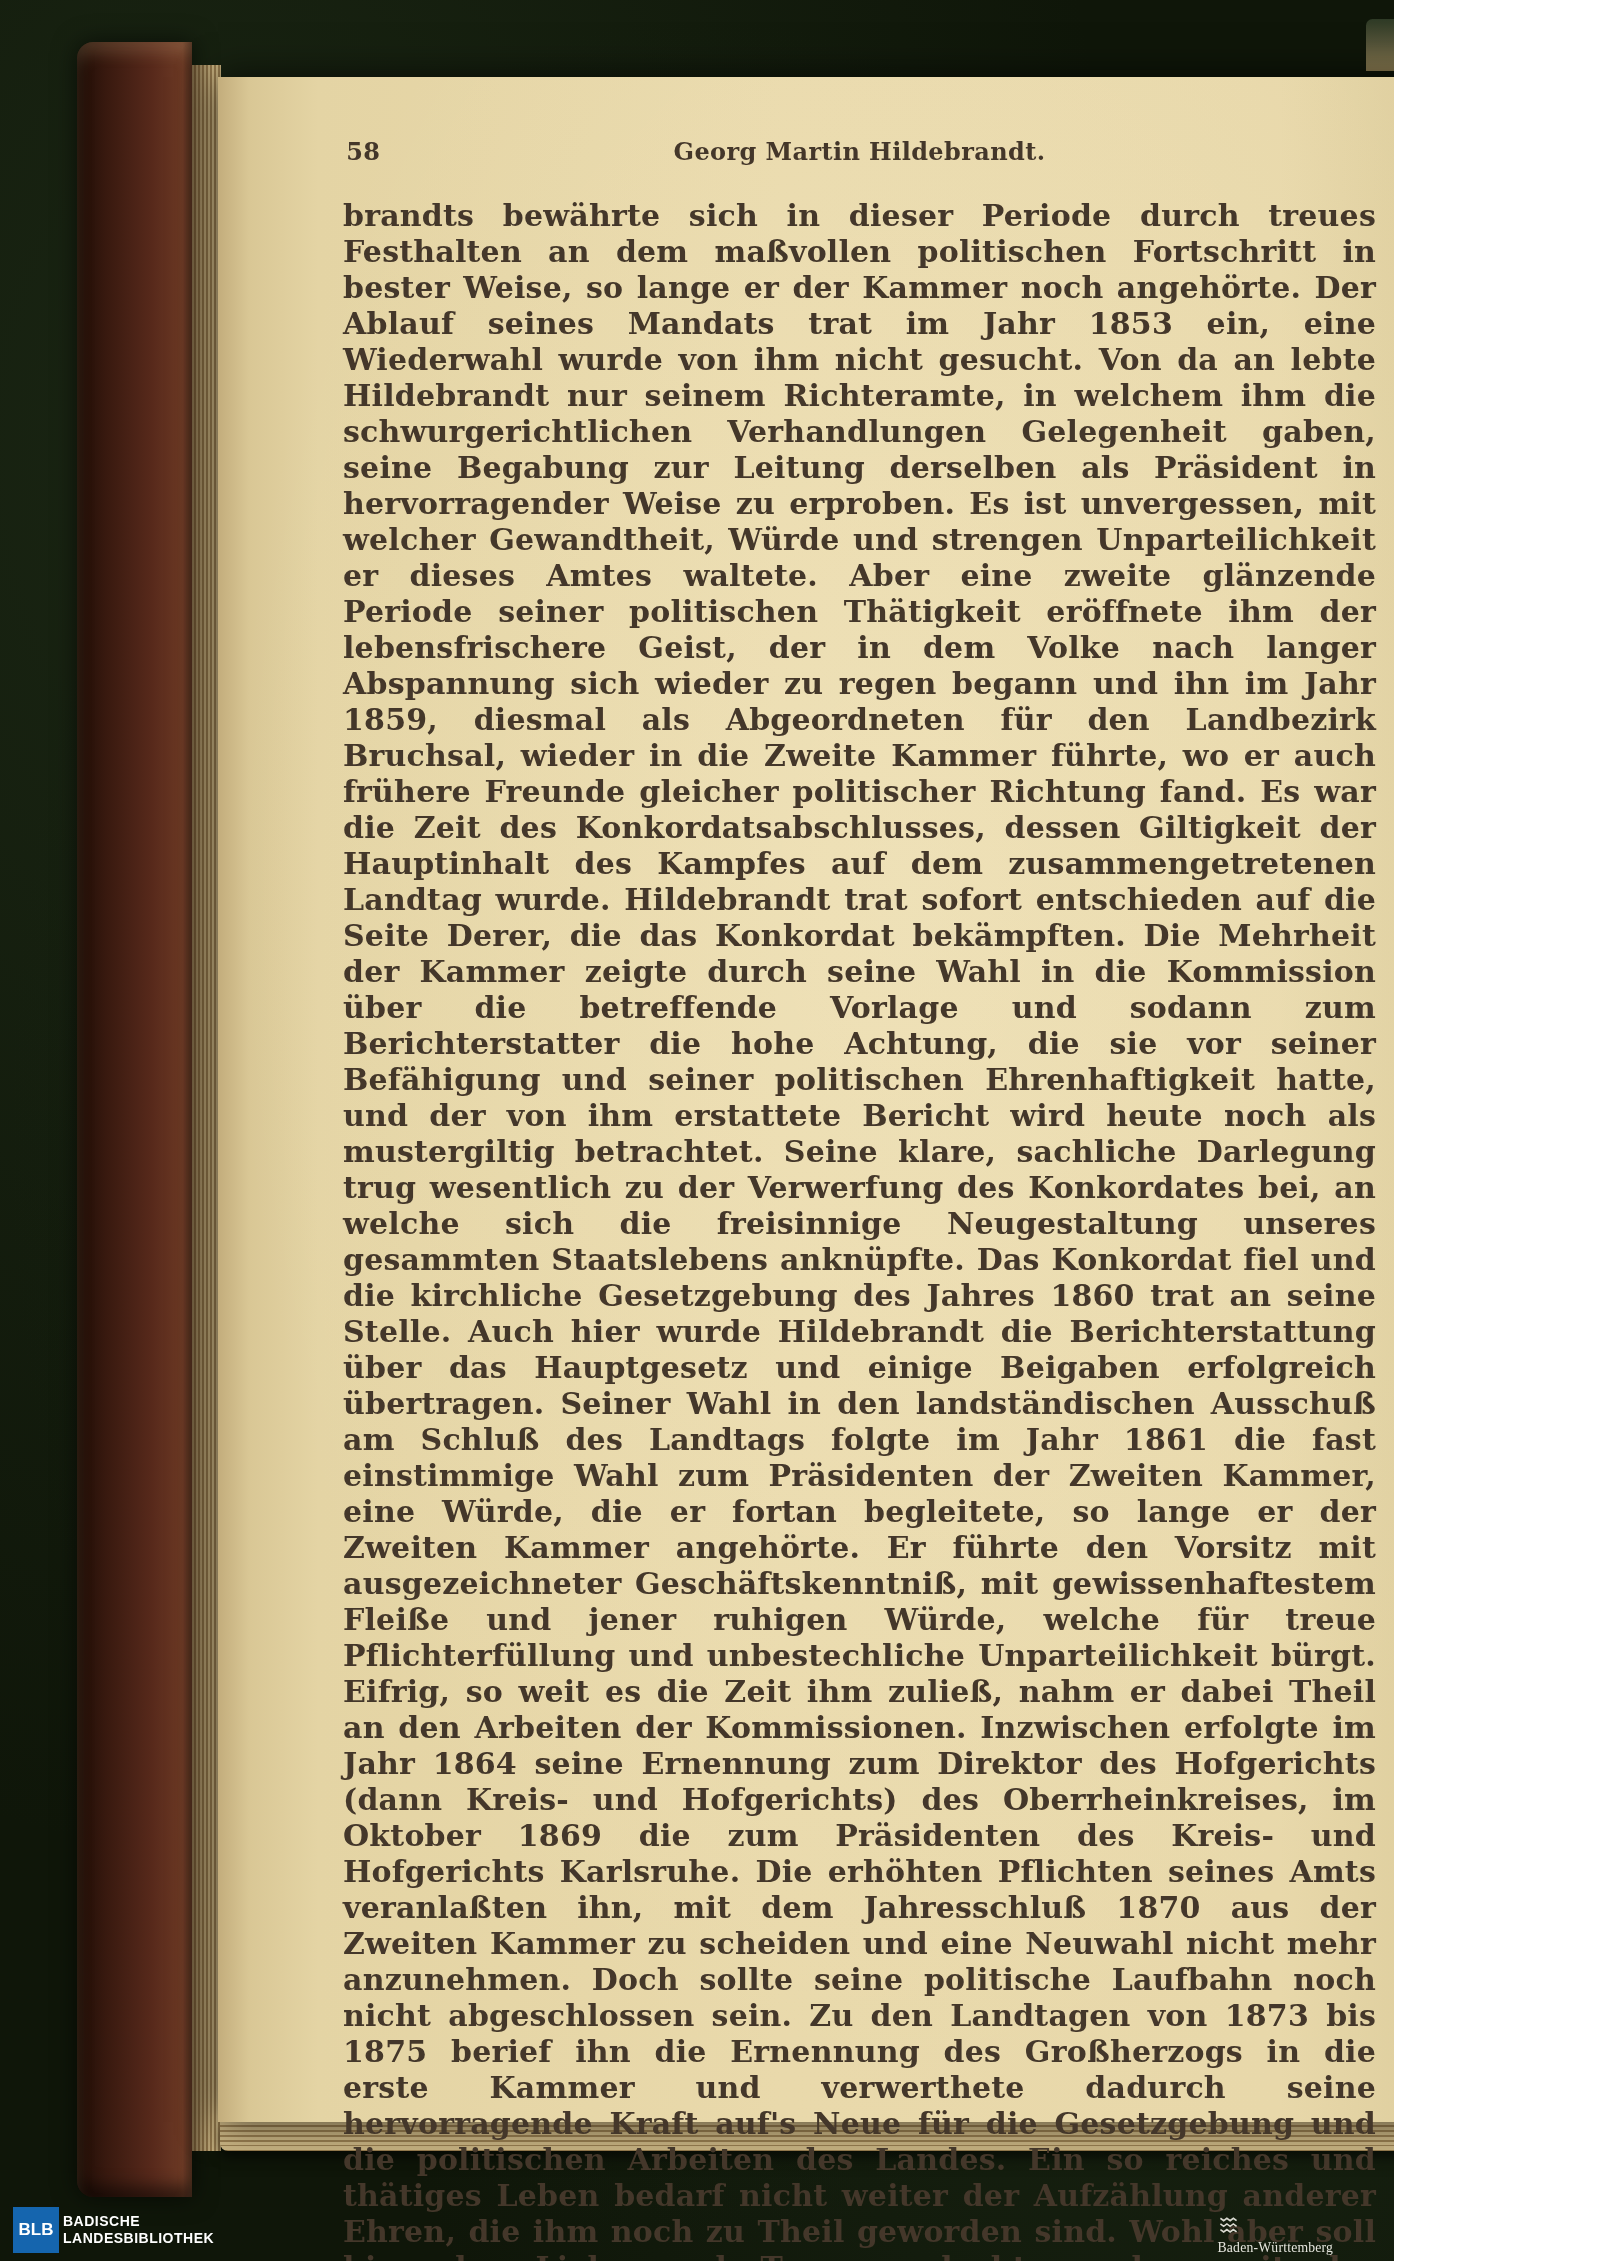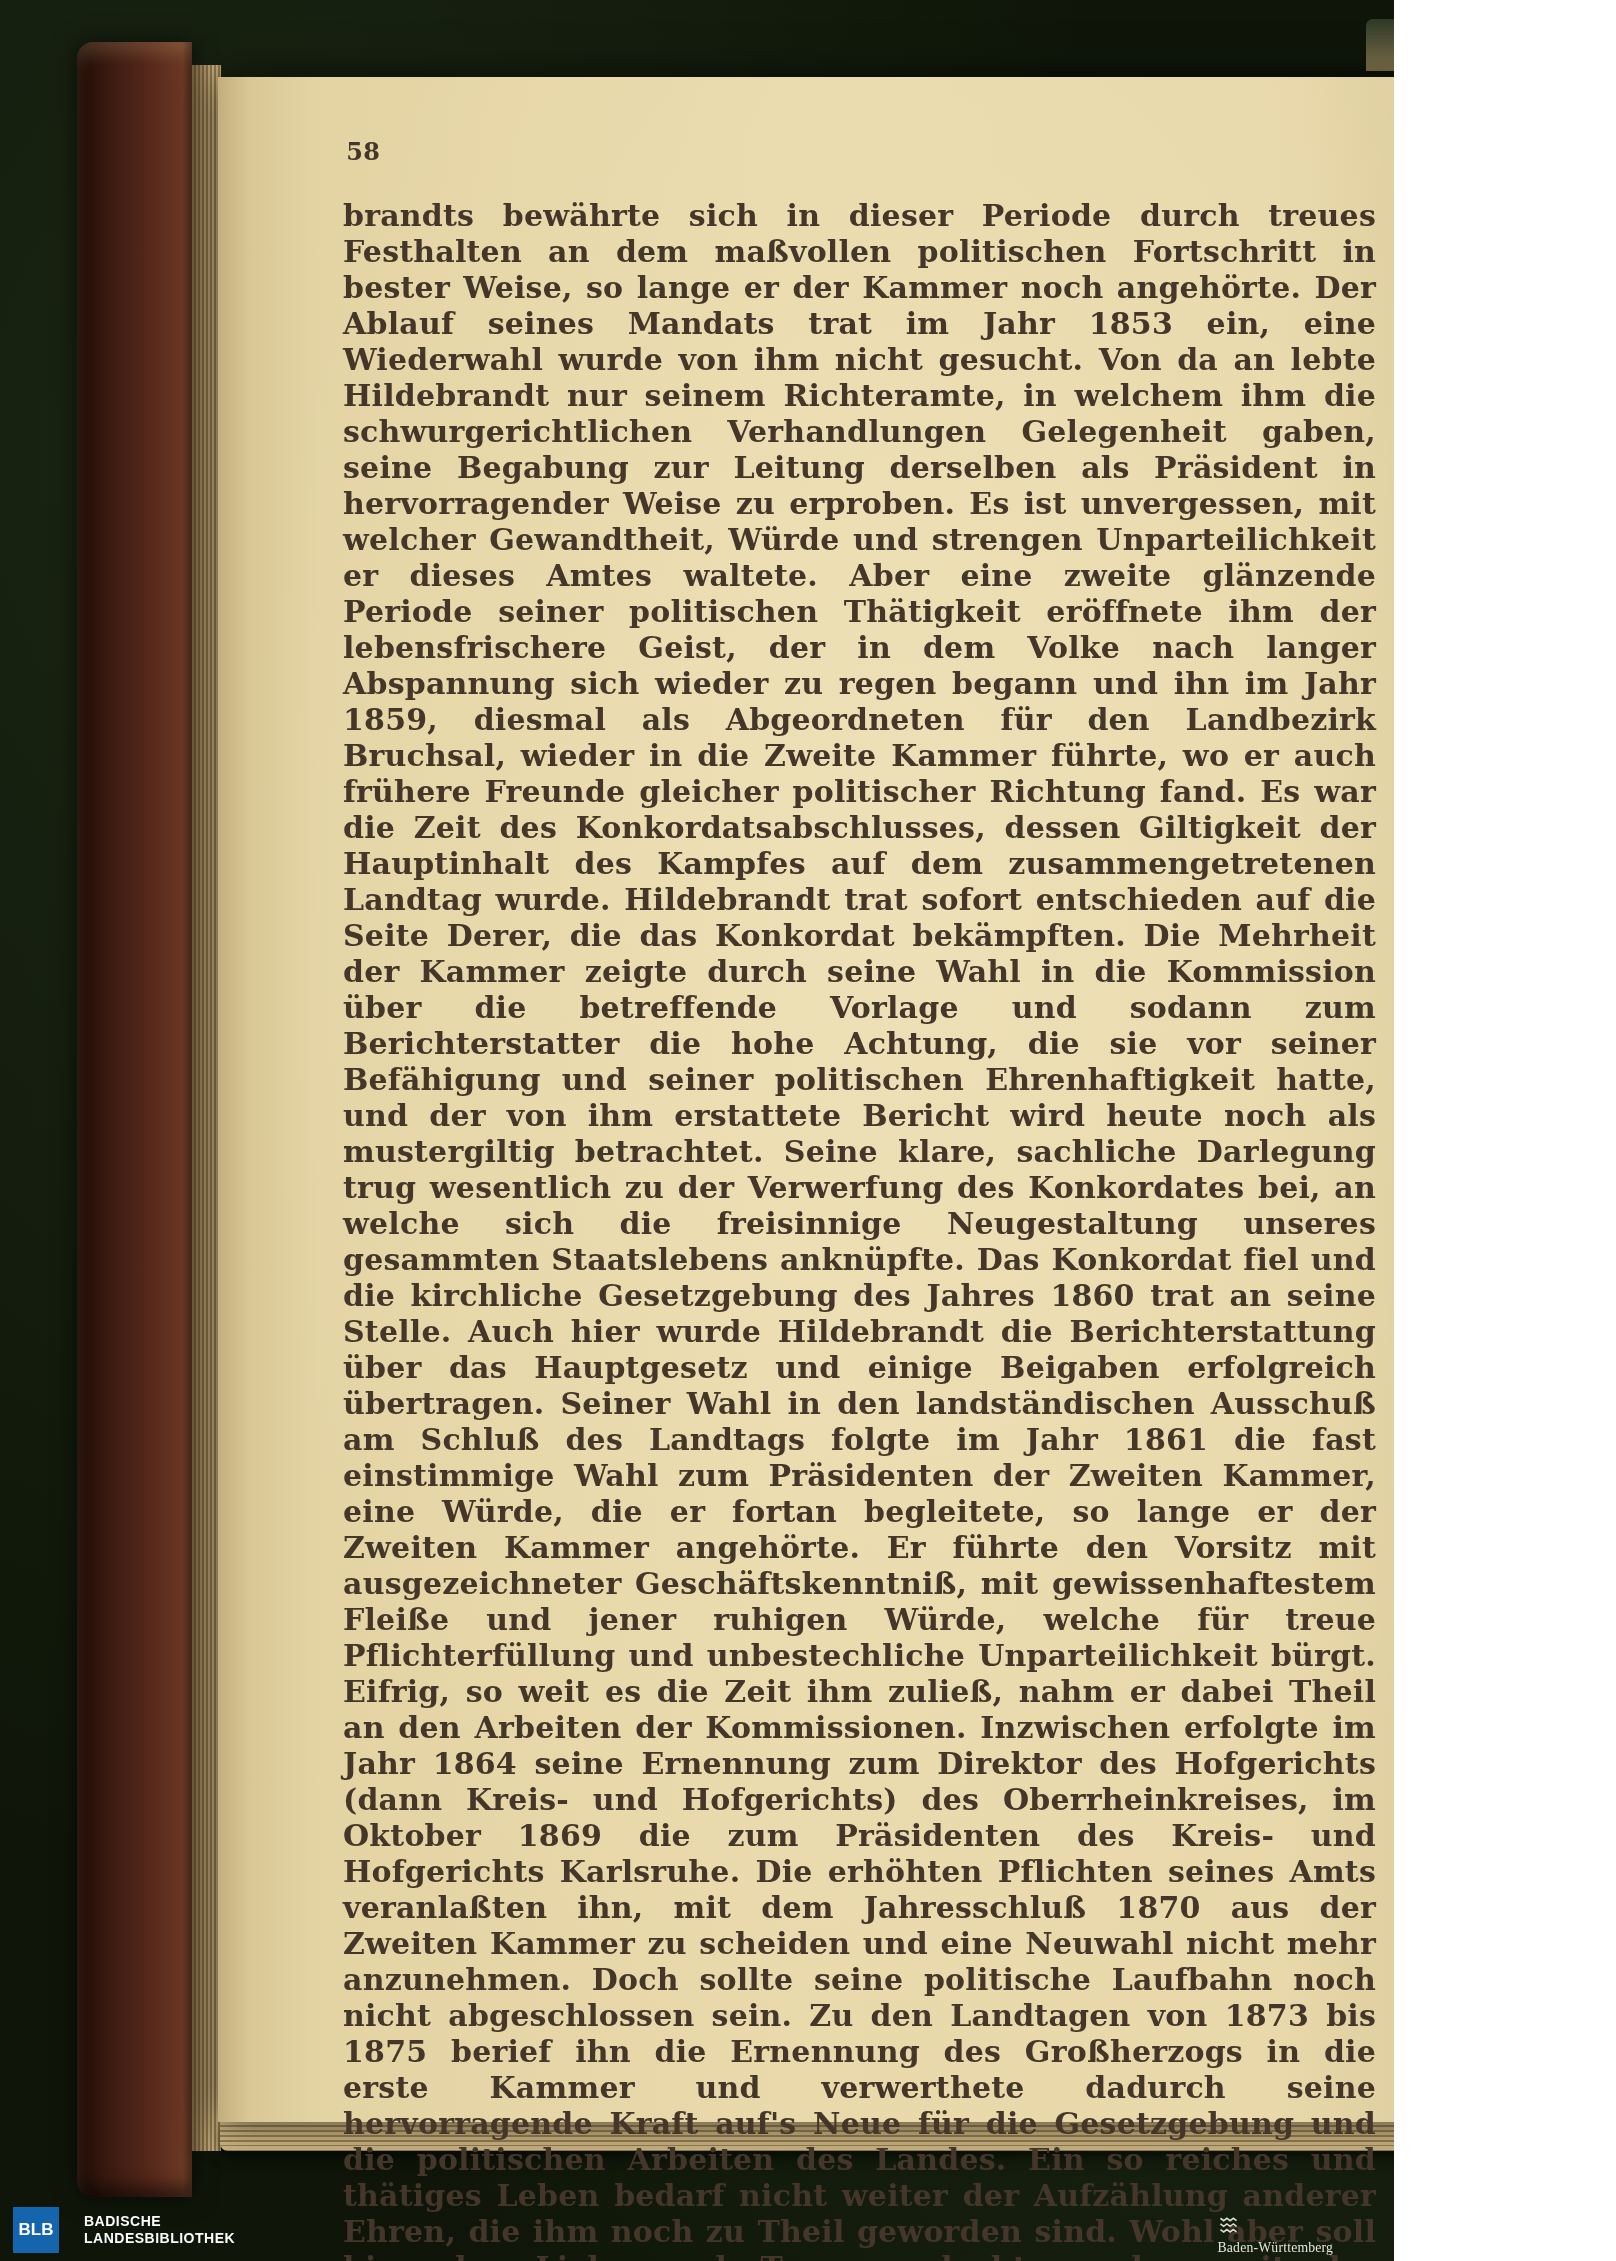--- a/index.html
+++ b/index.html
@@ -104,21 +104,21 @@
     text-align: justify;
     letter-spacing: 0.2px;
     word-spacing: 1.2px;
   }
   
   .footer-left {
     position: absolute;
     left: 13px; bottom: 8px;
     display: flex;
     align-items: center;
-    gap: 25px;
+    gap: 4px;
     justify-content: space-between;
   }
   .blb-logo {
     width: 46px; height: 46px;
     background: #1565ae;
     color: #ffffff;
     display: flex;
     align-items: center;
     justify-content: center;
     font-family: "Liberation Sans", sans-serif;
@@ -158,20 +158,21 @@
   <div class="spine"></div>
   <div class="left-edges"></div>
   <div class="top-corner"></div>
   <div class="right-edges"></div>
   <div class="bottom-edges"></div>
 
   <div class="page">
     <div class="text-area">
       <div class="page-header">
         <span class="page-number">58</span>
+        <span class="running-title">Georg Martin Hildebrandt.</span>
       </div>
       <div class="body-text">brandts bewährte sich in dieser Periode durch treues Festhalten an dem maßvollen politischen Fortschritt in bester Weise, so lange er der Kammer noch angehörte. Der Ablauf seines Mandats trat im Jahr 1853 ein, eine Wiederwahl wurde von ihm nicht gesucht. Von da an lebte Hildebrandt nur seinem Richteramte, in welchem ihm die schwurgerichtlichen Verhandlungen Gelegenheit gaben, seine Begabung zur Leitung derselben als Präsident in hervorragender Weise zu erproben. Es ist unvergessen, mit welcher Gewandtheit, Würde und strengen Unparteilichkeit er dieses Amtes waltete. Aber eine zweite glänzende Periode seiner politischen Thätigkeit eröffnete ihm der lebensfrischere Geist, der in dem Volke nach langer Abspannung sich wieder zu regen begann und ihn im Jahr 1859, diesmal als Abgeordneten für den Landbezirk Bruchsal, wieder in die Zweite Kammer führte, wo er auch frühere Freunde gleicher politischer Richtung fand. Es war die Zeit des Konkordatsabschlusses, dessen Giltigkeit der Hauptinhalt des Kampfes auf dem zusammengetretenen Landtag wurde. Hildebrandt trat sofort entschieden auf die Seite Derer, die das Konkordat bekämpften. Die Mehrheit der Kammer zeigte durch seine Wahl in die Kommission über die betreffende Vorlage und sodann zum Berichterstatter die hohe Achtung, die sie vor seiner Befähigung und seiner politischen Ehrenhaftigkeit hatte, und der von ihm erstattete Bericht wird heute noch als mustergiltig betrachtet. Seine klare, sachliche Darlegung trug wesentlich zu der Verwerfung des Konkordates bei, an welche sich die freisinnige Neugestaltung unseres gesammten Staatslebens anknüpfte. Das Konkordat fiel und die kirchliche Gesetzgebung des Jahres 1860 trat an seine Stelle. Auch hier wurde Hildebrandt die Berichterstattung über das Hauptgesetz und einige Beigaben erfolgreich übertragen. Seiner Wahl in den landständischen Ausschuß am Schluß des Landtags folgte im Jahr 1861 die fast einstimmige Wahl zum Präsidenten der Zweiten Kammer, eine Würde, die er fortan begleitete, so lange er der Zweiten Kammer angehörte. Er führte den Vorsitz mit ausgezeichneter Geschäftskenntniß, mit gewissenhaftestem Fleiße und jener ruhigen Würde, welche für treue Pflichterfüllung und unbestechliche Unparteilichkeit bürgt. Eifrig, so weit es die Zeit ihm zuließ, nahm er dabei Theil an den Arbeiten der Kommissionen. Inzwischen erfolgte im Jahr 1864 seine Ernennung zum Direktor des Hofgerichts (dann Kreis- und Hofgerichts) des Oberrheinkreises, im Oktober 1869 die zum Präsidenten des Kreis- und Hofgerichts Karlsruhe. Die erhöhten Pflichten seines Amts veranlaßten ihn, mit dem Jahresschluß 1870 aus der Zweiten Kammer zu scheiden und eine Neuwahl nicht mehr anzunehmen. Doch sollte seine politische Laufbahn noch nicht abgeschlossen sein. Zu den Landtagen von 1873 bis 1875 berief ihn die Ernennung des Großherzogs in die erste Kammer und verwerthete dadurch seine hervorragende Kraft auf's Neue für die Gesetzgebung und die politischen Arbeiten des Landes. Ein so reiches und thätiges Leben bedarf nicht weiter der Aufzählung anderer Ehren, die ihm noch zu Theil geworden sind. Wohl aber soll hier der Liebe und Treue gedacht werden, mit der Hildebrandt zu jeder Zeit dem deutschen Vaterland, seiner Größe und Einigung anhing. Die nationalen Hoffnungen des Jahres 1848 mußten wohl eine Zeit lang verstummen, aber sie waren aus seiner Brust nicht zu vertilgen. Als er im Jahr 1861 den Präsidentenstuhl bestieg, gab seine Antrittsrede ihnen beredten Ausdruck und forderte auf »zu fester Beharrlichkeit in der Verfolgung des großen Zieles deutscher Einigung«. Und es war ihm beschieden, auf dem letzten außerordentlichen Landtag, dem er präsidirte, die Erreichung dieses Zieles durch die Siege deutscher Waffen sichergestellt zu wissen. Hochangesehen in seiner beruflichen Stellung, im Privatleben allseitig verehrt und beliebt, glücklich im Kreise der Seinen, schien er noch einer längeren segenvollen, dem allgemeinen Besten nutzbringenden Wirksamkeit vorbehalten.</div>
     </div>
   </div>
 
   <div class="footer-left">
     <div class="blb-logo">
       <span>BLB</span>
     </div>
     <div class="blb-text">

